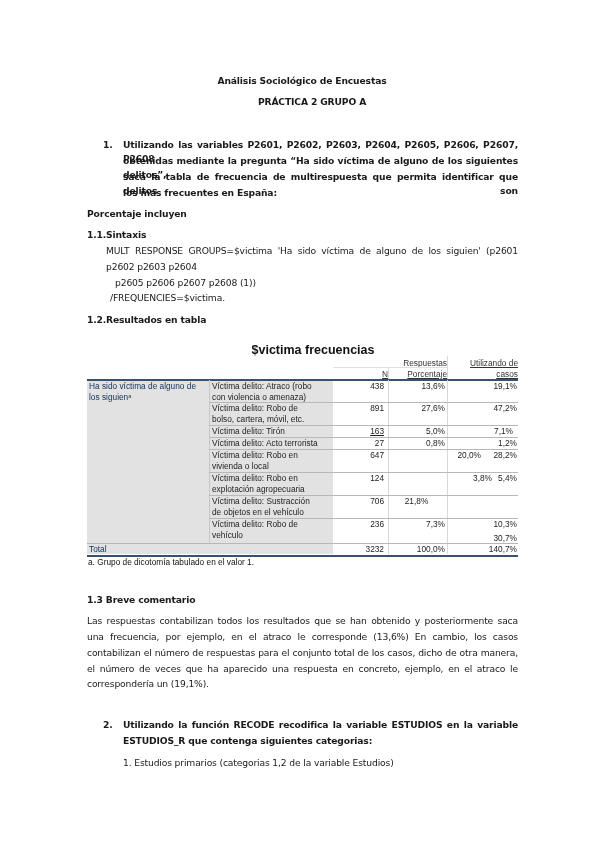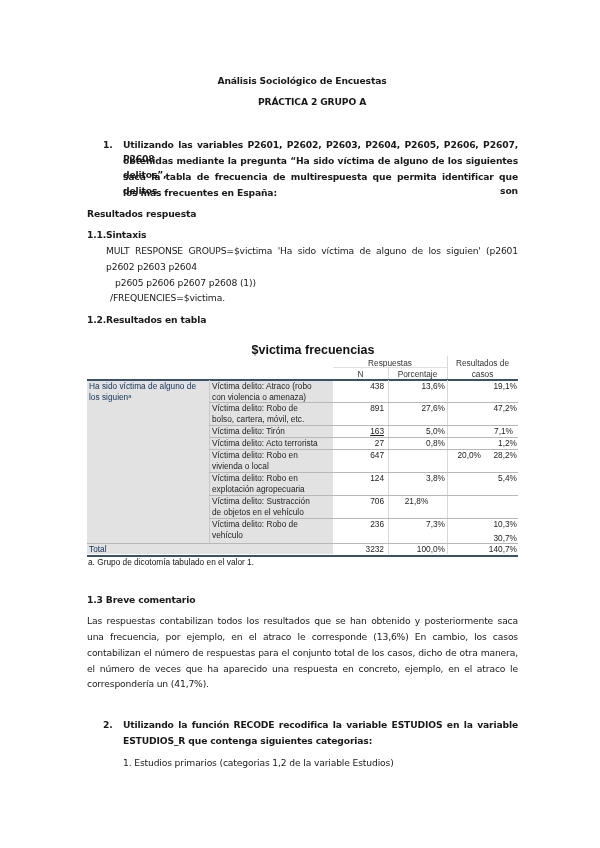--- a/index.html
+++ b/index.html
@@ -13,21 +13,21 @@
   .title1 span { position: relative; left: 2px; }
   .title2 { left: 0; width: 600px; top: 95px; text-align: center; }
   .title2 span { position: relative; left: 12px; }
   .q-num { left: 103px; }
   .q-body { left: 123px; width: 395px; text-align: justify; }
   .just { text-align: justify; text-align-last: justify; }
   
   .tbl-title { left: 0; width: 600px; text-align: center; top: 343px; font-family: "Liberation Sans", sans-serif; font-weight: bold; font-size: 12.5px; color: #111; }
   .tbl-title span { position: relative; left: 13px; }
   .tbl { position: absolute; left: 87px; top: 356px; font-family: "Liberation Sans", sans-serif; font-size: 8.3px; color: #222; }
-  .hdr { position: absolute; color: #333; text-align: center; }
+  .hdr { position: absolute; color: #333; text-align: right; text-decoration: underline; }
   .vline { position: absolute; background: #d8d8d8; width: 1px; }
   .hline { position: absolute; height: 1px; background: #b8b8b8; }
   .shade { position: absolute; background: #e2e2e2; }
   .cell { position: absolute; line-height: 10.5px; }
   .num { position: absolute; text-align: right; line-height: 10.5px; }
   .lbl-main { color: #10305a; }
   .foot { position: absolute; font-family: "Liberation Sans", sans-serif; font-size: 8.3px; color: #111; }
 </style>
 </head>
 <body>
@@ -36,38 +36,38 @@
 
   <div class="abs doc-text bold title1"><span>Análisis Sociológico de Encuestas</span></div>
   <div class="abs doc-text bold title2"><span>PRÁCTICA 2 GRUPO A</span></div>
 
   <div class="abs doc-text bold q-num" style="top:138px;">1.</div>
   <div class="abs doc-text bold q-body just" style="top:138px;">Utilizando las variables P2601, P2602, P2603, P2604, P2605, P2606, P2607, P2608</div>
   <div class="abs doc-text bold q-body just" style="top:154px;">obtenidas mediante la pregunta “Ha sido víctima de alguno de los siguientes delitos”,</div>
   <div class="abs doc-text bold q-body just" style="top:170px;">saca la tabla de frecuencia de multirespuesta que permita identificar que delitos son</div>
   <div class="abs doc-text bold q-body" style="top:186px;">los más frecuentes en España:</div>
 
-  <div class="abs doc-text bold" style="left:87px; top:207px;">Resultados respuesta</div>
+  <div class="abs doc-text bold" style="left:87px; top:207px;">Porcentaje incluyen</div>
 
   <div class="abs doc-text bold" style="left:87px; top:228px;">1.1.</div>
   <div class="abs doc-text bold" style="left:106px; top:228px;">Sintaxis</div>
   <div class="abs doc-text just" style="left:106px; width:412px; top:244px;">MULT RESPONSE GROUPS=$victima 'Ha sido víctima de alguno de los siguien' (p2601</div>
   <div class="abs doc-text" style="left:106px; top:260px;">p2602 p2603 p2604</div>
   <div class="abs doc-text" style="left:115px; top:276px;">p2605 p2606 p2607 p2608 (1))</div>
   <div class="abs doc-text" style="left:110px; top:291px;">/FREQUENCIES=$victima.</div>
 
   <div class="abs doc-text bold" style="left:87px; top:313px;">1.2.</div>
   <div class="abs doc-text bold" style="left:106px; top:313px;">Resultados en tabla</div>
 
   <div class="abs tbl-title"><span>$victima frecuencias</span></div>
 
   <div class="tbl" style="width:431px; height:202px;">
 
     <div class="hdr" style="left:246px; width:114px; top:2px;">Respuestas</div>
-    <div class="hdr" style="left:360px; width:71px; top:2px;">Resultados de</div>
+    <div class="hdr" style="left:360px; width:71px; top:2px;">Utilizando de</div>
     <div class="hdr" style="left:246px; width:55px; top:13px;">N</div>
     <div class="hdr" style="left:301px; width:59px; top:13px;">Porcentaje</div>
     <div class="hdr" style="left:360px; width:71px; top:13px;">casos</div>
     <div class="vline" style="left:360px; top:0; height:23px;"></div>
     <div class="vline" style="left:301px; top:12px; height:11px;"></div>
     <div class="hline" style="left:246px; width:114px; top:11px; background:#e0e0e0;"></div>
 
     <div class="shade" style="left:0; top:24px; width:246px; height:164px;"></div>
     <div class="shade" style="left:0; top:188px; width:246px; height:10px;"></div>
     <div class="hline" style="left:0; width:431px; top:23px; background:#3a5070; height:1.5px;"></div>
@@ -118,21 +118,21 @@
     <div class="num" style="left:246px; width:51px; top:94px;">647</div>
     <div class="num" style="left:301px; width:57px; top:94px;padding-left:36px;">20,0%</div>
     <div class="num" style="left:360px; width:70px; top:94px;">28,2%</div>
     <div class="hline" style="left:122px; width:309px; top:116px;"></div>
 
     <div class="cell" style="left:125px; top:117px;">
       <div>Víctima delito: Robo en</div>
       <div>explotación agropecuaria</div>
     </div>
     <div class="num" style="left:246px; width:51px; top:117px;">124</div>
-    <div class="num" style="left:301px; width:57px; top:117px;">3,8%</div>
+    <div class="num" style="left:301px; width:57px; top:117px;padding-left:47px;">3,8%</div>
     <div class="num" style="left:360px; width:70px; top:117px;">5,4%</div>
     <div class="hline" style="left:122px; width:309px; top:139px;"></div>
 
     <div class="cell" style="left:125px; top:140px;">
       <div>Víctima delito: Sustracción</div>
       <div>de objetos en el vehículo</div>
     </div>
     <div class="num" style="left:246px; width:51px; top:140px;">706</div>
     <div class="num" style="left:301px; width:57px; top:140px;text-align:center;">21,8%</div>
     <div class="num" style="left:360px; width:70px; top:140px;margin-top:37px;">30,7%</div>
@@ -154,20 +154,20 @@
     <div class="hline" style="left:0; width:431px; top:199px; background:#3a5070; height:1.5px;"></div>
   </div>
 
   <div class="foot" style="left:88px; top:557px;">a. Grupo de dicotomía tabulado en el valor 1.</div>
 
   <div class="abs doc-text bold" style="left:87px; top:593px;">1.3 Breve comentario</div>
   <div class="abs doc-text just" style="left:87px; width:431px; top:614px;">Las respuestas contabilizan todos los resultados que se han obtenido y posteriormente saca</div>
   <div class="abs doc-text just" style="left:87px; width:431px; top:630px;">una frecuencia, por ejemplo, en el atraco le corresponde (13,6%) En cambio, los casos</div>
   <div class="abs doc-text just" style="left:87px; width:431px; top:646px;">contabilizan el número de respuestas para el conjunto total de los casos, dicho de otra manera,</div>
   <div class="abs doc-text just" style="left:87px; width:431px; top:662px;">el número de veces que ha aparecido una respuesta en concreto, ejemplo, en el atraco le</div>
-  <div class="abs doc-text" style="left:87px; top:677px;">correspondería un (41,7%).</div>
+  <div class="abs doc-text" style="left:87px; top:677px;">correspondería un (19,1%).</div>
 
   <div class="abs doc-text bold q-num" style="top:718px;">2.</div>
   <div class="abs doc-text bold q-body just" style="top:718px;">Utilizando la función RECODE recodifica la variable ESTUDIOS en la variable</div>
   <div class="abs doc-text bold q-body" style="top:734px;">ESTUDIOS_R que contenga siguientes categorias:</div>
   <div class="abs doc-text" style="left:123px; top:756px;">1. Estudios primarios (categorias 1,2 de la variable Estudios)</div>
 
 </div>
 
 </body></html>

